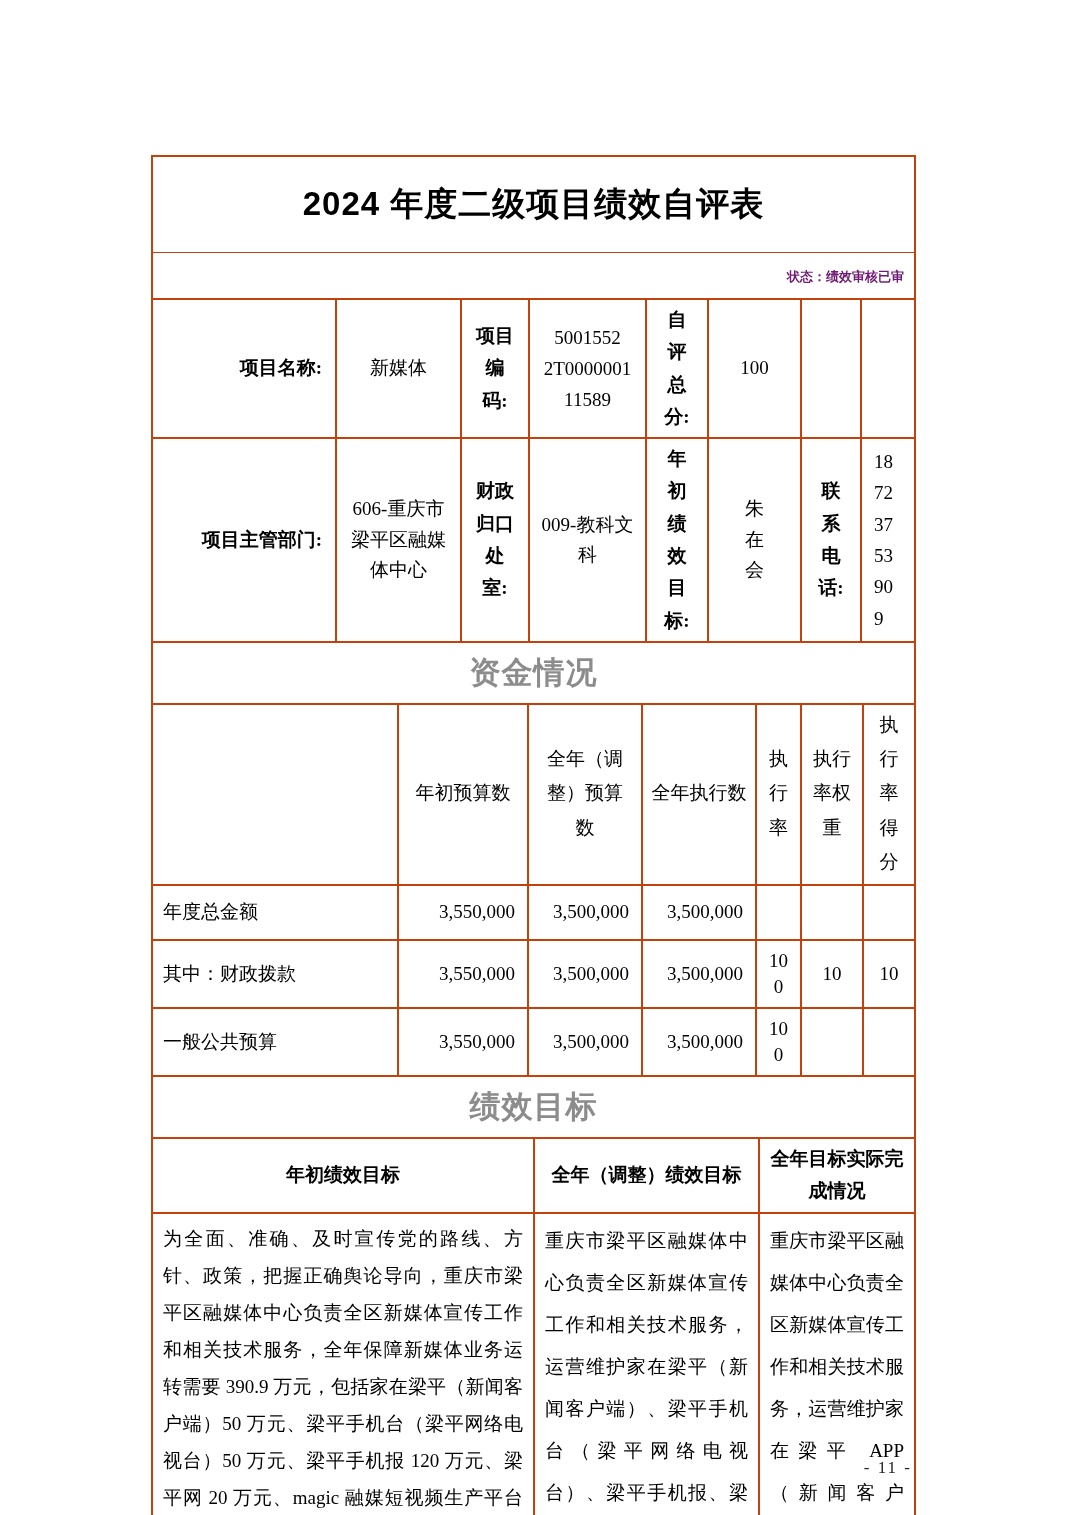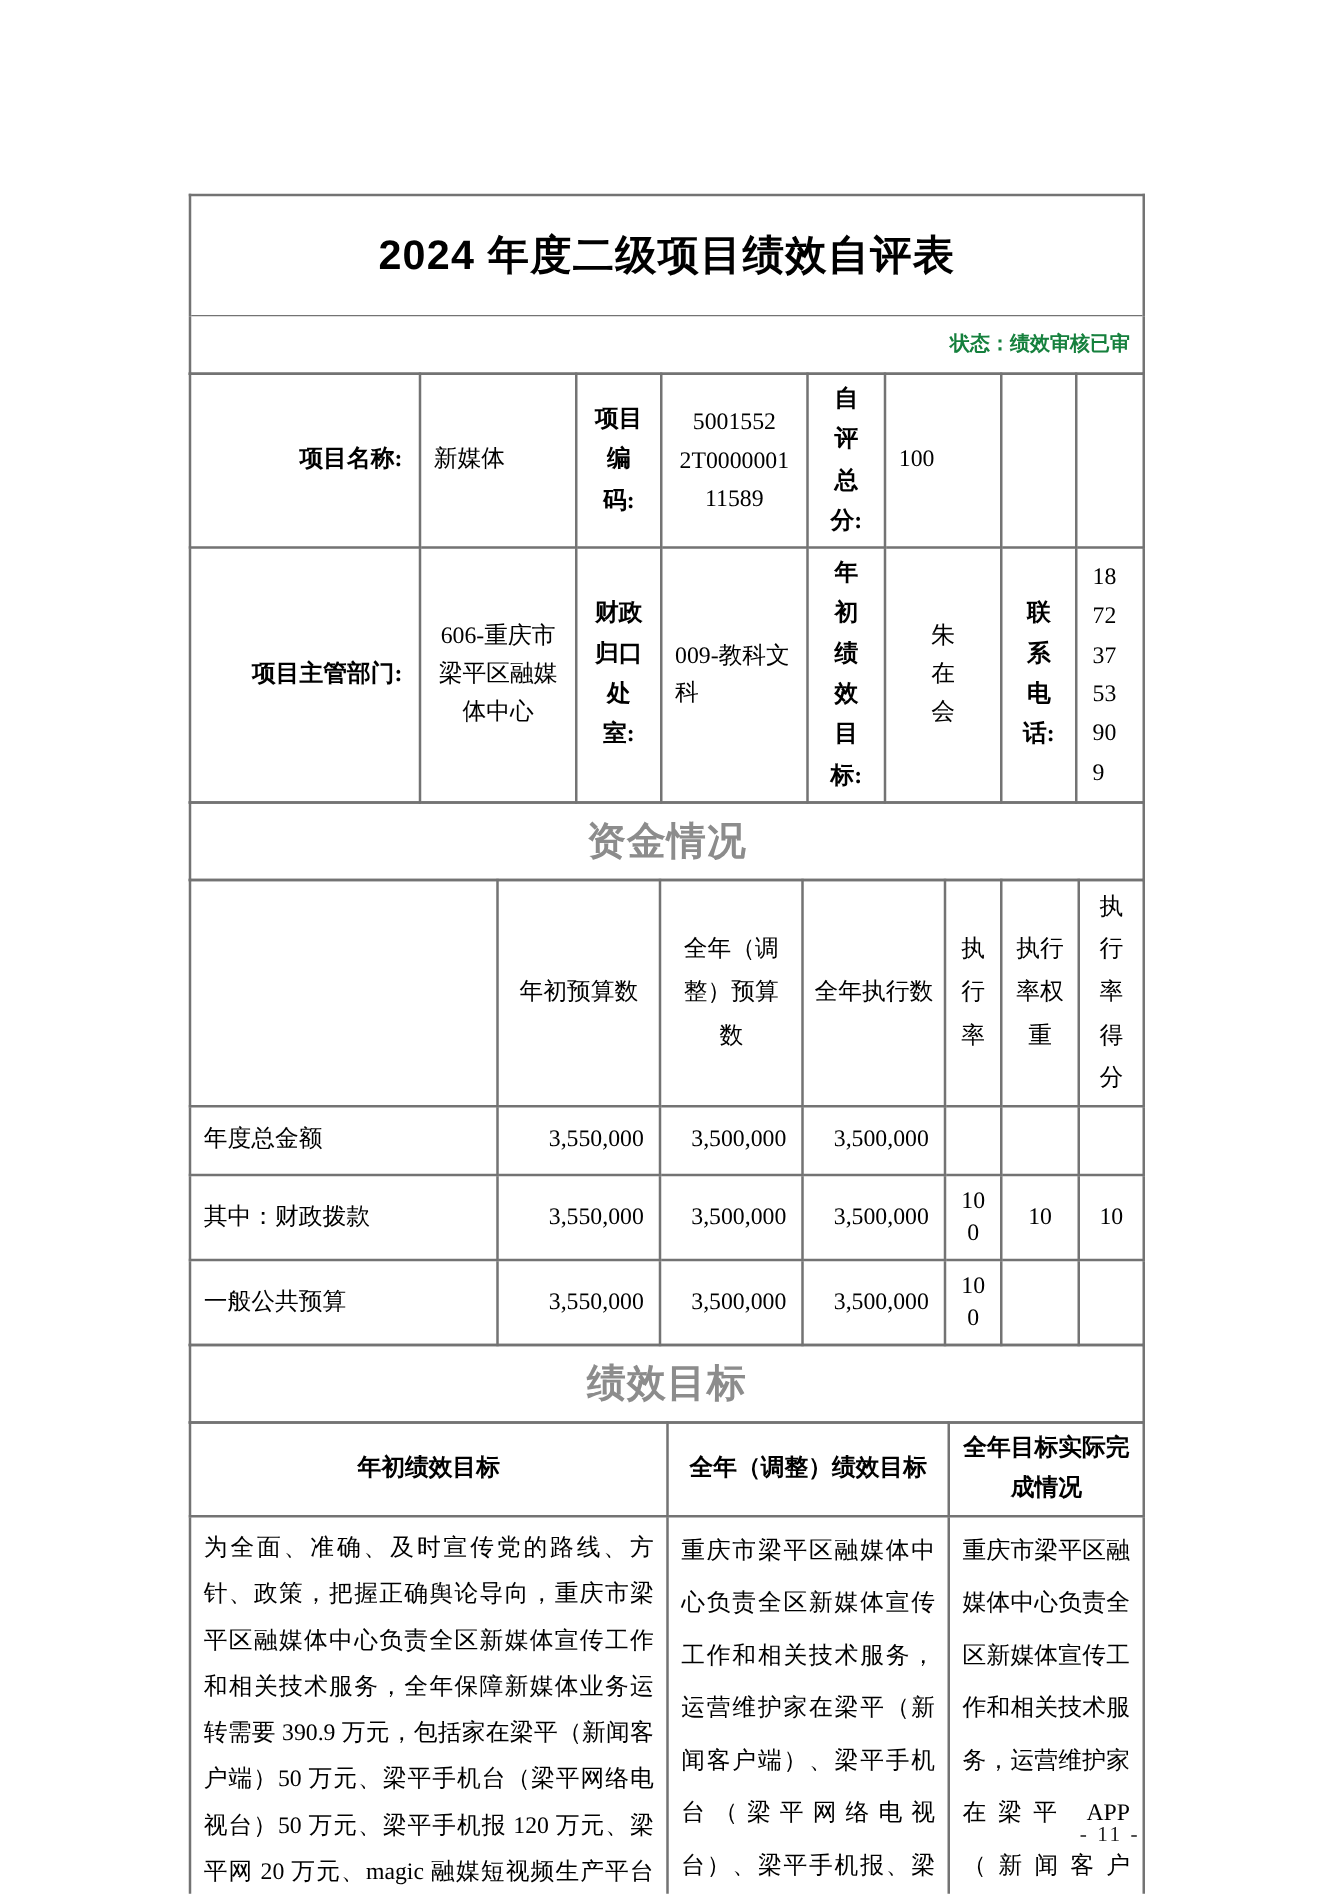--- a/index.html
+++ b/index.html
@@ -4,30 +4,30 @@
 <style>
   html,body{margin:0;padding:0;}
   body{
     width:1069px;height:1515px;background:#ffffff;position:relative;
     font-family:"Liberation Serif","DejaVu Serif",serif;color:#000;
     -webkit-font-smoothing:antialiased;
   }
   .sheet{position:absolute;left:151px;top:155px;width:763px;}
   table{border-collapse:collapse;table-layout:fixed;width:763px;}
   table.mt{margin-top:-2px;}
-  td{border:2px solid #737373;overflow:hidden;vertical-align:middle;font-size:19px;line-height:1.6;}
+  td{border:2px solid #c2410c;overflow:hidden;vertical-align:middle;font-size:19px;line-height:1.6;}
   
   .title-cell{height:93px;text-align:center;vertical-align:middle;border-bottom-width:1px;}
   .title-text{font-family:"Liberation Sans","DejaVu Sans",sans-serif;font-weight:bold;font-size:33px;letter-spacing:1px;}
   .status-cell{height:43px;text-align:right;padding-right:10px;border-top-width:1px;}
-  .status-text{font-family:"Liberation Sans","DejaVu Sans",sans-serif;font-weight:bold;font-size:16px;color:#15803d;}
+  .status-text{font-family:"Liberation Sans","DejaVu Sans",sans-serif;font-weight:bold;font-size:13px;color:#701a75;}
   
   .lab{font-weight:bold;text-align:right;padding:4px 13px 4px 6px;}
   .lab-c{font-weight:bold;text-align:center;padding:4px 14px;line-height:1.7;}
-  .val{padding:4px 10px;}
+  .val{text-align:center;padding:4px 10px;}
   .val-dept{text-align:center;padding:4px 14px;}
   .val-code{text-align:center;padding:4px 10px;line-height:1.65;}
   .val-code span{display:block;}
   .val-contact{text-align:center;padding:4px 34px;word-break:break-all;}
   .val-phone{text-align:left;padding:4px 12px;word-break:break-all;line-height:1.65;margin-top:20px;}
   .r-info1 td{height:90px;}
   .r-info2 td{height:115px;}
   
   .section-cell{height:58px;text-align:center;vertical-align:middle;}
   .section-text{font-family:"Liberation Sans","DejaVu Sans",sans-serif;font-weight:bold;font-size:31px;color:#8c8c8c;letter-spacing:1px;}

